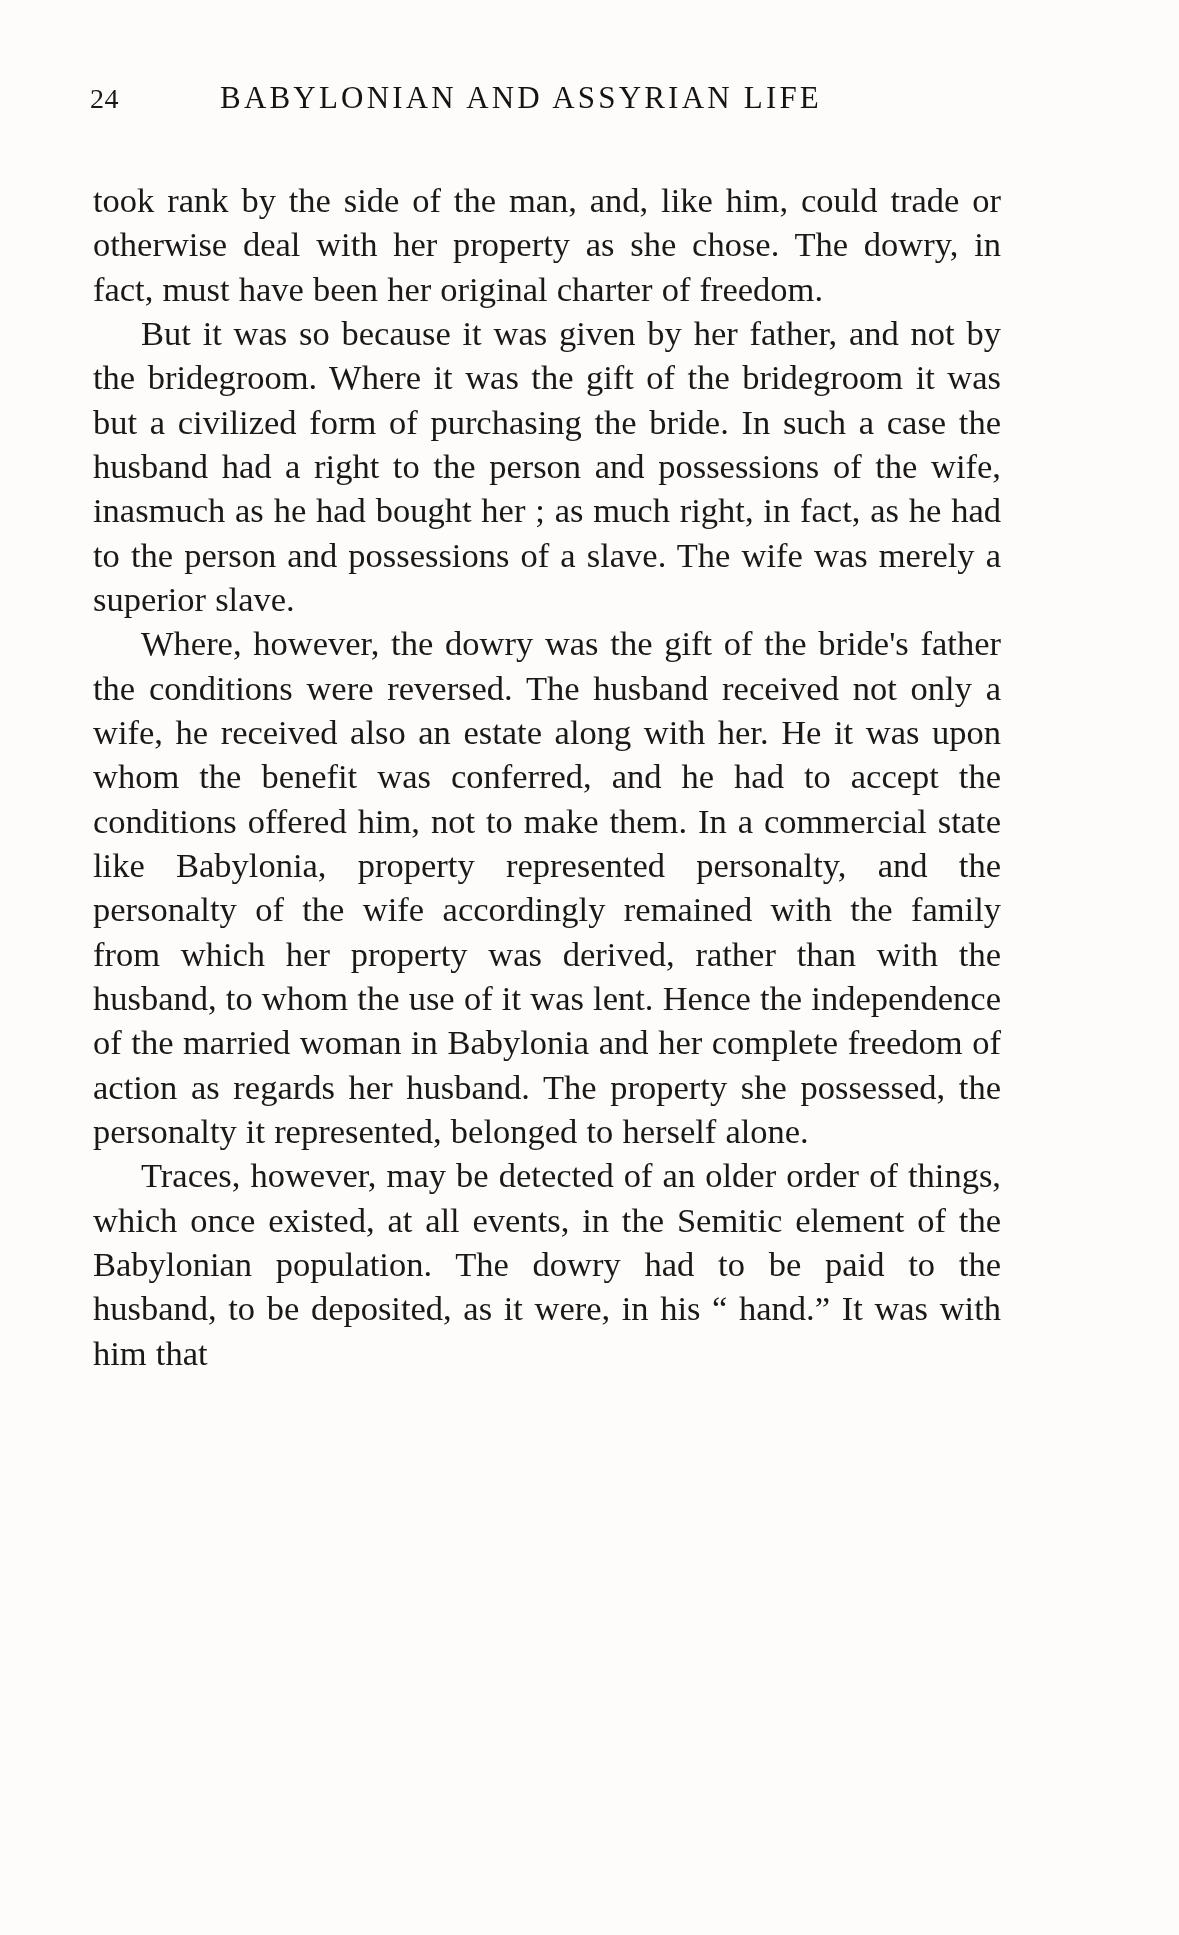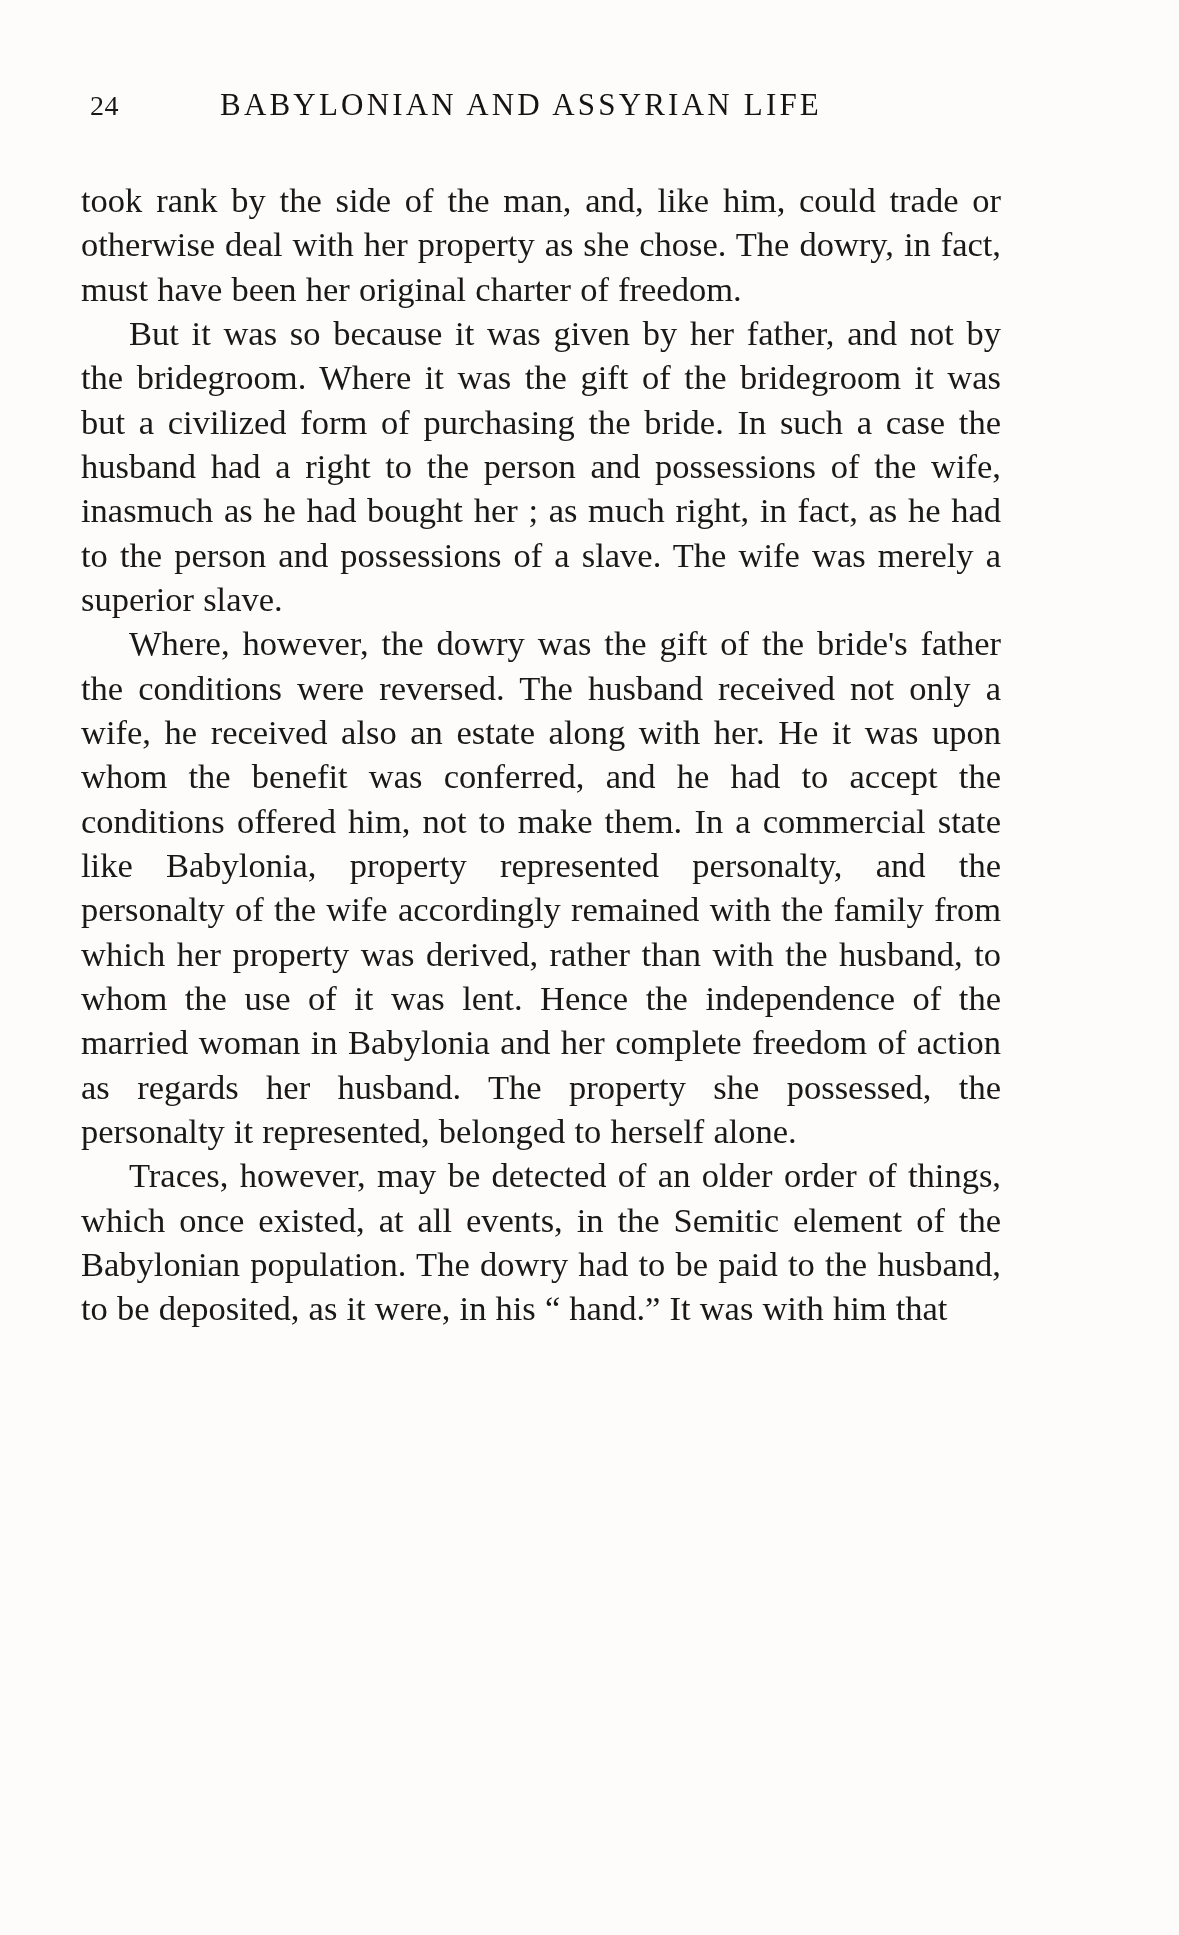--- a/index.html
+++ b/index.html
@@ -39,29 +39,28 @@
     width: 130px;
     flex: none;
     padding-left: 5px;
     color: #1a1815;
   }
   .running-head {
     font-size: 31px;
     letter-spacing: 3.2px;
     color: #161413;
     white-space: nowrap;
-    margin-top: 7px;
   }
   .body-text {
     margin-top: 38px;
     width: 920px;
     margin-left: -4px;
   }
   p {
-    margin: 0 0 0 0;
+    margin: 0 0 0 12px;
     font-size: 34.5px;
     line-height: 1.285;
     text-align: justify;
     text-justify: inter-word;
     text-indent: 48px;
     color: #1b1916;
     -webkit-font-smoothing: antialiased;
   }
   p.first {
     text-indent: 0;

